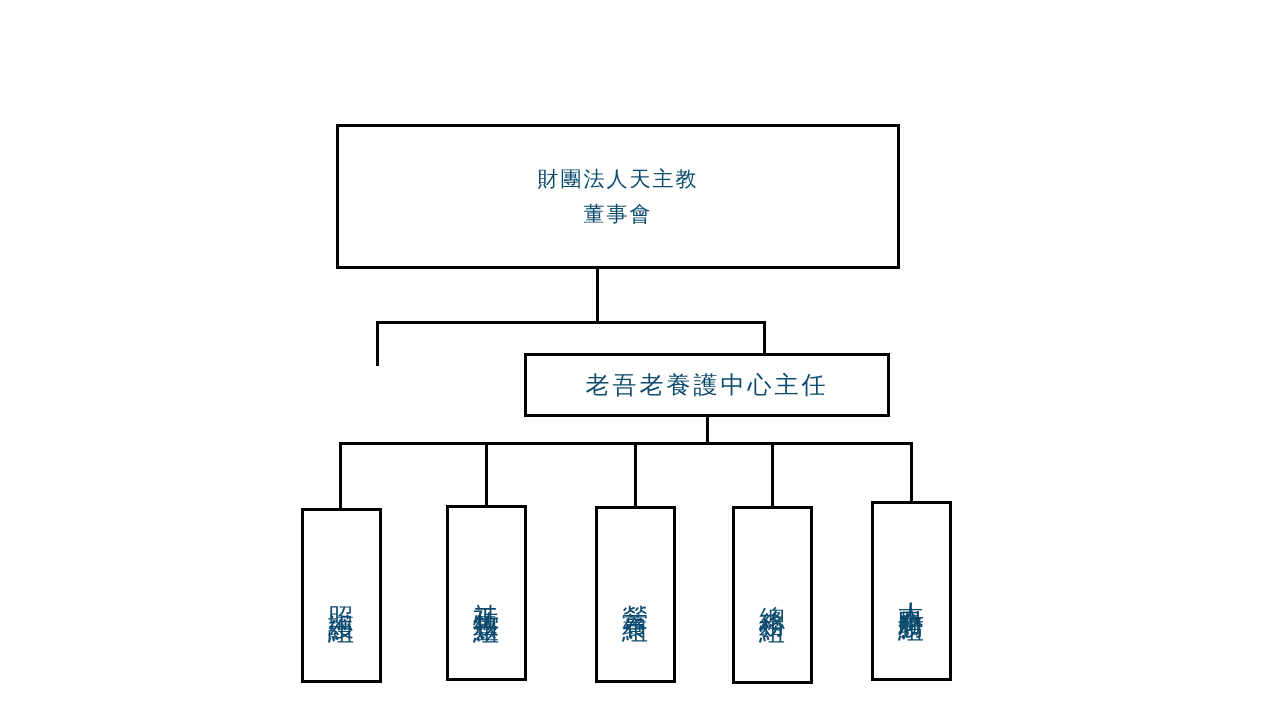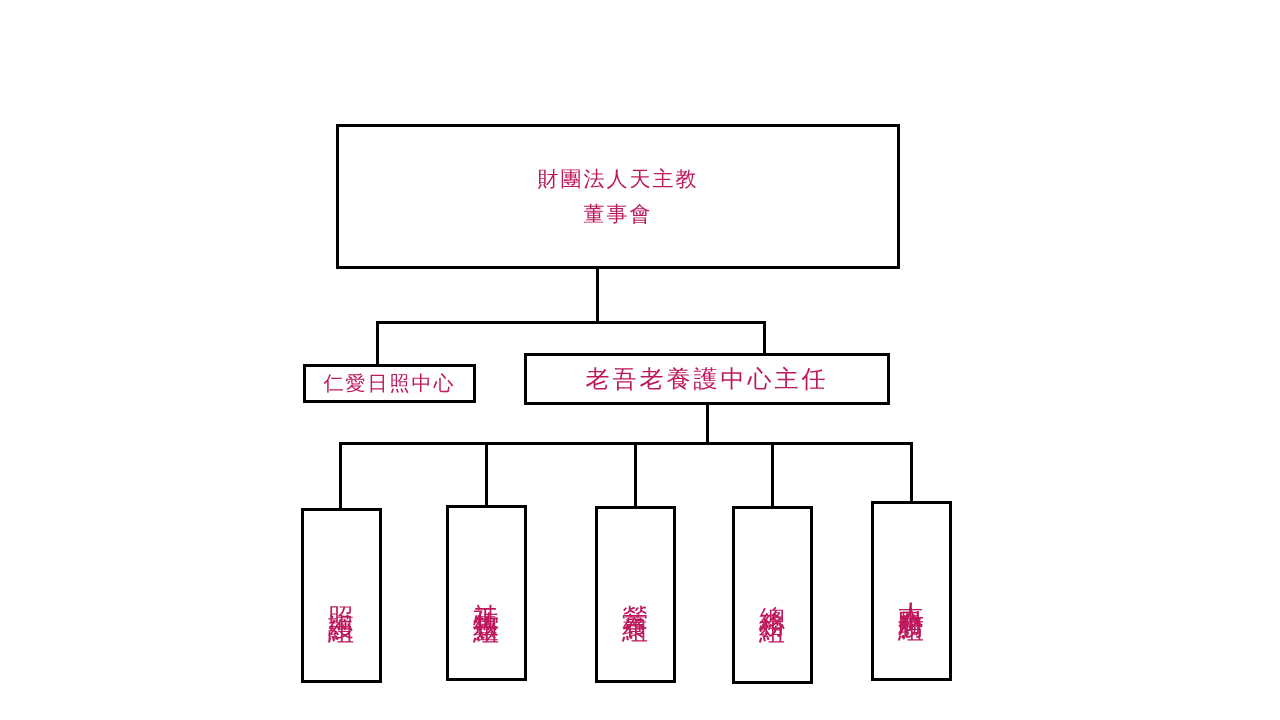--- a/index.html
+++ b/index.html
@@ -21,21 +21,21 @@
   
   .node {
     position: absolute;
     box-sizing: border-box;
     border: 3px solid #000000;
     background: #ffffff;
     display: flex;
     align-items: center;
     justify-content: center;
     text-align: center;
-    color: #be185d;
+    color: #0c4a6e;
     z-index: 3;
   }
 
   
   .node-root {
     flex-direction: column;
     justify-content: center;
     line-height: 1.0;
   }
   .node-root .line {
@@ -91,25 +91,22 @@
   <div class="node node-root" style="left:336px; top:124px; width:564px; height:145px;">
     <div class="line">財團法人天主教</div>
     <div class="line">董事會</div>
   </div>
 
   <div class="conn conn-v" style="left:596px; top:266px; height:58px;"></div>
   <div class="conn conn-h" style="left:376px; top:321px; width:390px;"></div>
   <div class="conn conn-v" style="left:376px; top:321px; height:45px;"></div>
   <div class="conn conn-v" style="left:763px; top:321px; height:34px;"></div>
 
-  <div class="node node-h" style="left:303px; top:364px; width:173px; height:39px;">
-    <span class="label">仁愛日照中心</span>
-  </div>
 
-  <div class="node node-h wide" style="left:524px; top:353px; width:366px; height:52px;">
+  <div class="node node-h wide" style="left:524px; top:353px; width:366px; height:64px;">
     <span class="label">老吾老養護中心主任</span>
   </div>
 
   <div class="conn conn-v" style="left:706px; top:400px; height:45px;"></div>
   <div class="conn conn-h" style="left:339px; top:442px; width:574px;"></div>
 
   <div class="conn conn-v" style="left:339px; top:442px; height:67px;"></div>
   <div class="conn conn-v" style="left:485px; top:442px; height:64px;"></div>
   <div class="conn conn-v" style="left:634px; top:442px; height:65px;"></div>
   <div class="conn conn-v" style="left:771px; top:442px; height:65px;"></div>

